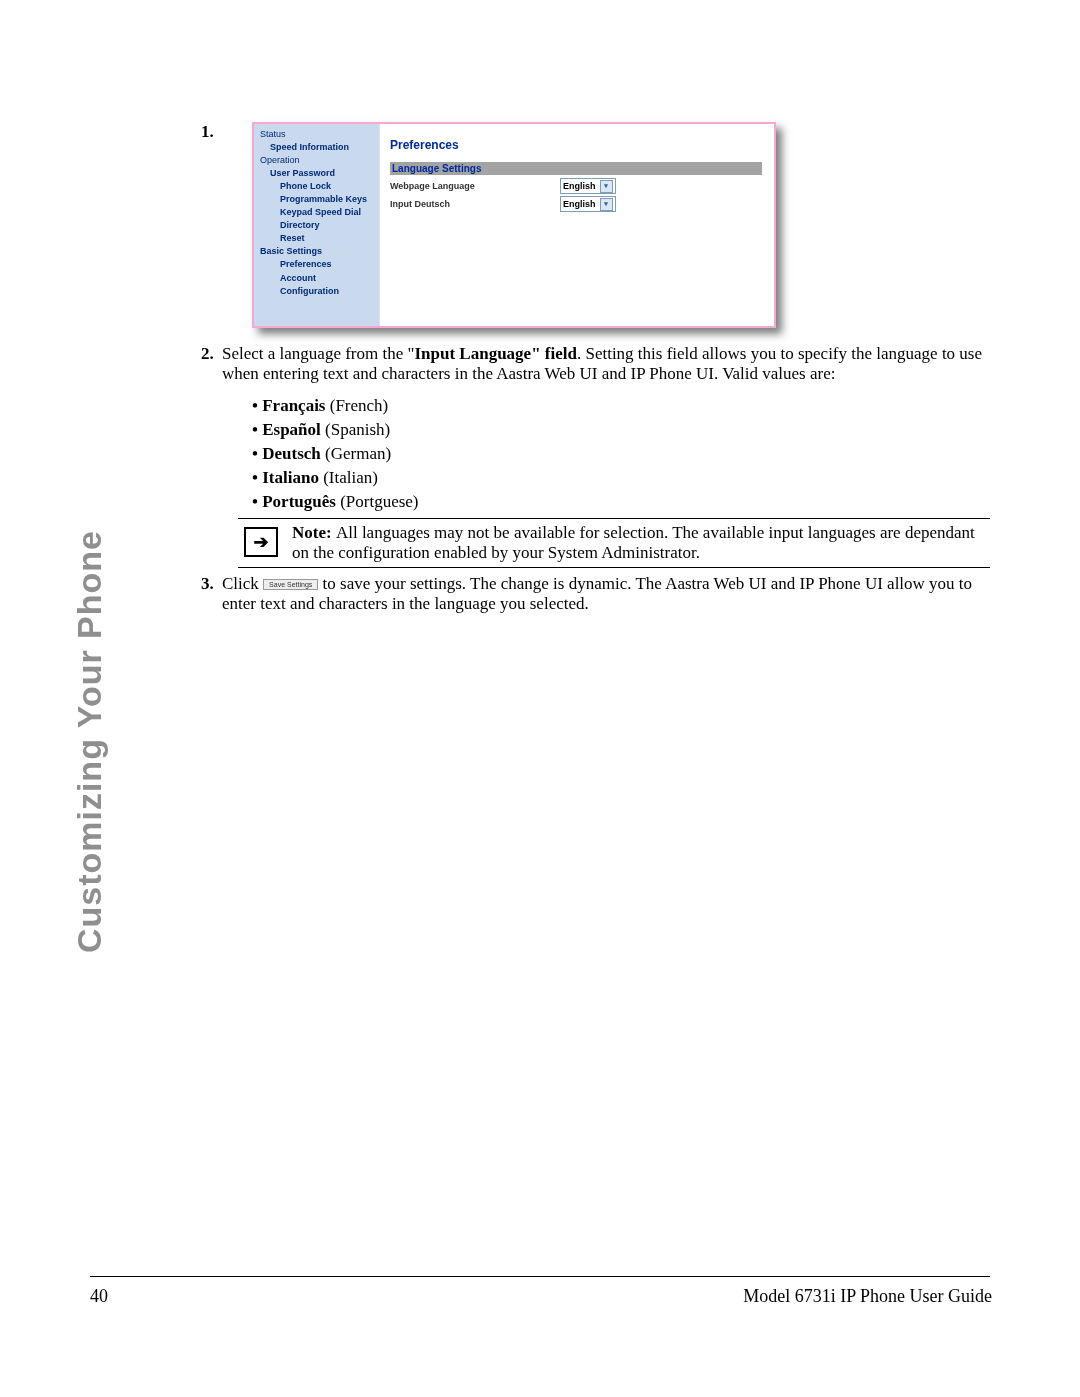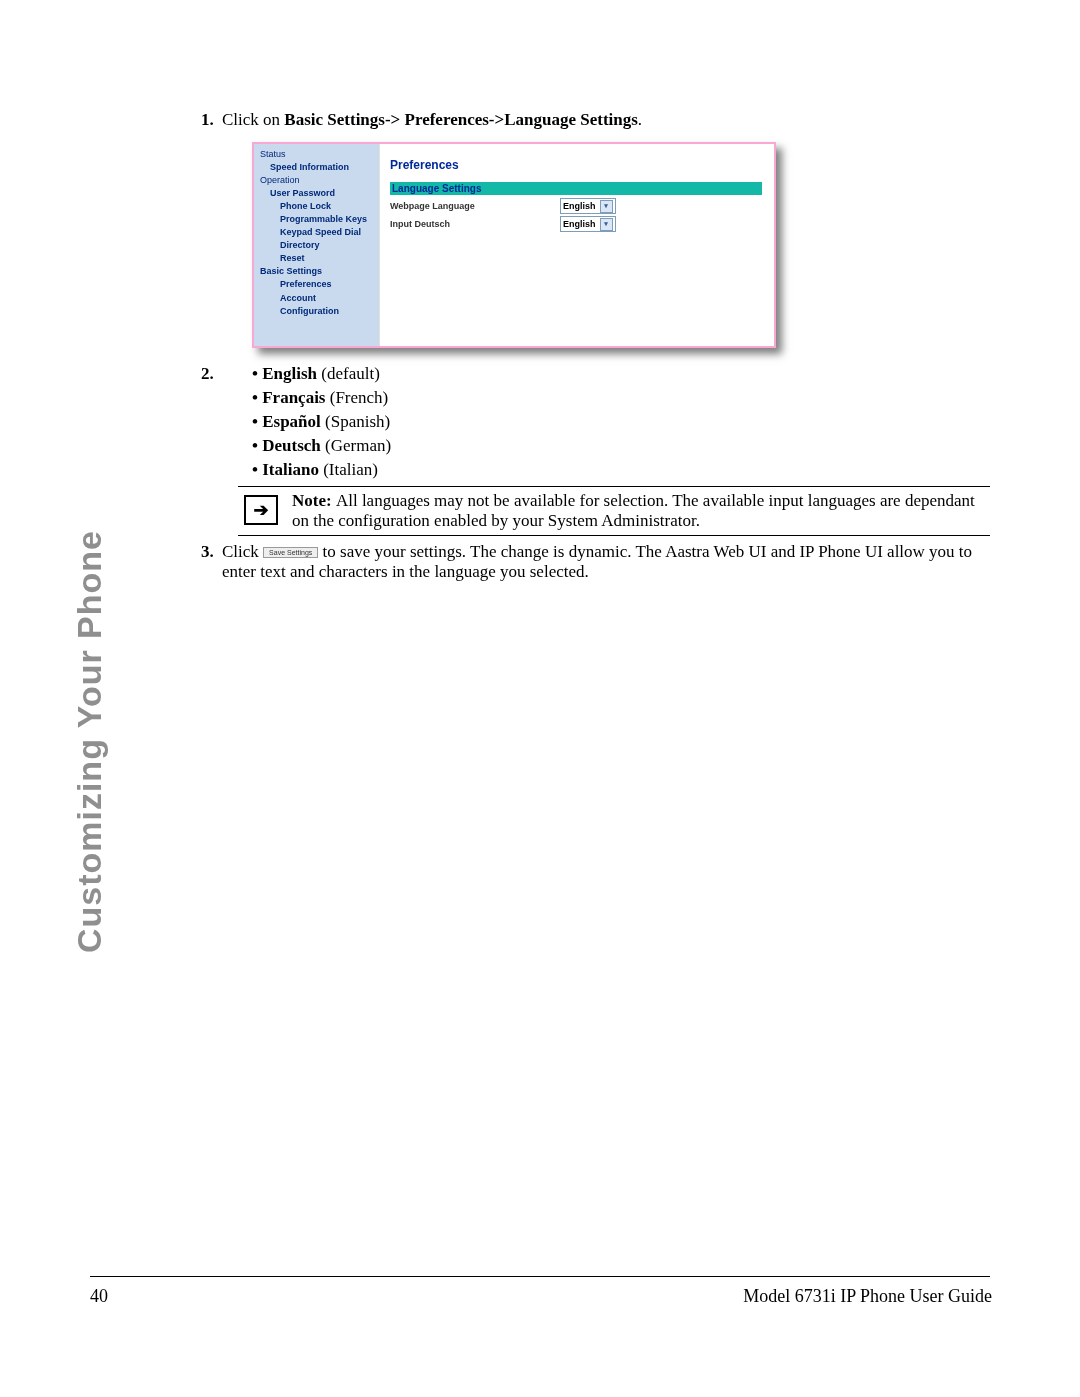--- a/index.html
+++ b/index.html
@@ -84,21 +84,21 @@
   .ss-title {
     color: #002a9a;
     font-weight: bold;
     font-size: 12px;
     margin-bottom: 10px;
   }
   .ss-subhead {
     color: #002a9a;
     font-weight: bold;
     font-size: 10px;
-    background: #14b8a6;
+    background: #a3a3a3;
     padding: 1px 2px;
     margin-bottom: 2px;
   }
   .ss-row { display: flex; align-items: center; height: 18px; }
   .ss-label { width: 170px; font-size: 9px; color: #333; }
   .ss-select {
     border: 1px solid #7e9db9;
     font-size: 9px;
     padding: 0 2px;
     height: 14px;
@@ -175,23 +175,20 @@
 </style>
 </head>
 <body>
 
 <div class="page">
   <div class="side-title" style="top: 530px;"><span style="display:inline-block; transform: translateX(-100%);">Customizing Your Phone</span></div>
 
   <div class="content">
     <ol class="step-list">
       <li>
-        <span class="step-body">
-          <span>Click on </span><span class="b">Basic Settings-&gt; Preferences-&gt;Language Settings</span><span>.</span>
-        </span>
 
         <div class="screenshot-wrap">
           <div class="ss-inner">
             <div class="ss-side">
               <div class="l0">Status</div>
               <div class="l1">Speed Information</div>
               <div class="l0">Operation</div>
               <div class="l1">User Password</div>
               <div class="l2">Phone Lock</div>
               <div class="l2">Programmable Keys</div>
@@ -218,26 +215,29 @@
                   <span class="sel-text">English</span>
                   <span class="sel-arrow">▾</span>
                 </div>
               </div>
             </div>
           </div>
         </div>
       </li>
 
       <li>
+        <span class="step-body">
+          <span>Select a language from the "</span><span class="b">Input Language" field</span><span>. Setting this field allows you to specify the language to use when entering text and characters in the Aastra Web UI and IP Phone UI. Valid values are:</span>
+        </span>
         <ul class="lang-list">
-          <li><span class="step-body"><span class="b">English</span><span> (default)</span></span></li>
           <li><span class="step-body"><span class="b">Français</span><span> (French)</span></span></li>
           <li><span class="step-body"><span class="b">Español</span><span> (Spanish)</span></span></li>
           <li><span class="step-body"><span class="b">Deutsch</span><span> (German)</span></span></li>
           <li><span class="step-body"><span class="b">Italiano</span><span> (Italian)</span></span></li>
+          <li><span class="step-body"><span class="b">Português</span><span> (Portguese)</span></span></li>
         </ul>
 
         <div class="note-block">
           <div class="note-icon">
               <span class="note-arrow">➔</span>
             </div>
           <div class="note-text step-body">
             <span class="b">Note: </span><span>All languages may not be available for selection. The available input languages are dependant on the configuration enabled by your System Administrator.</span>
           </div>
         </div>

